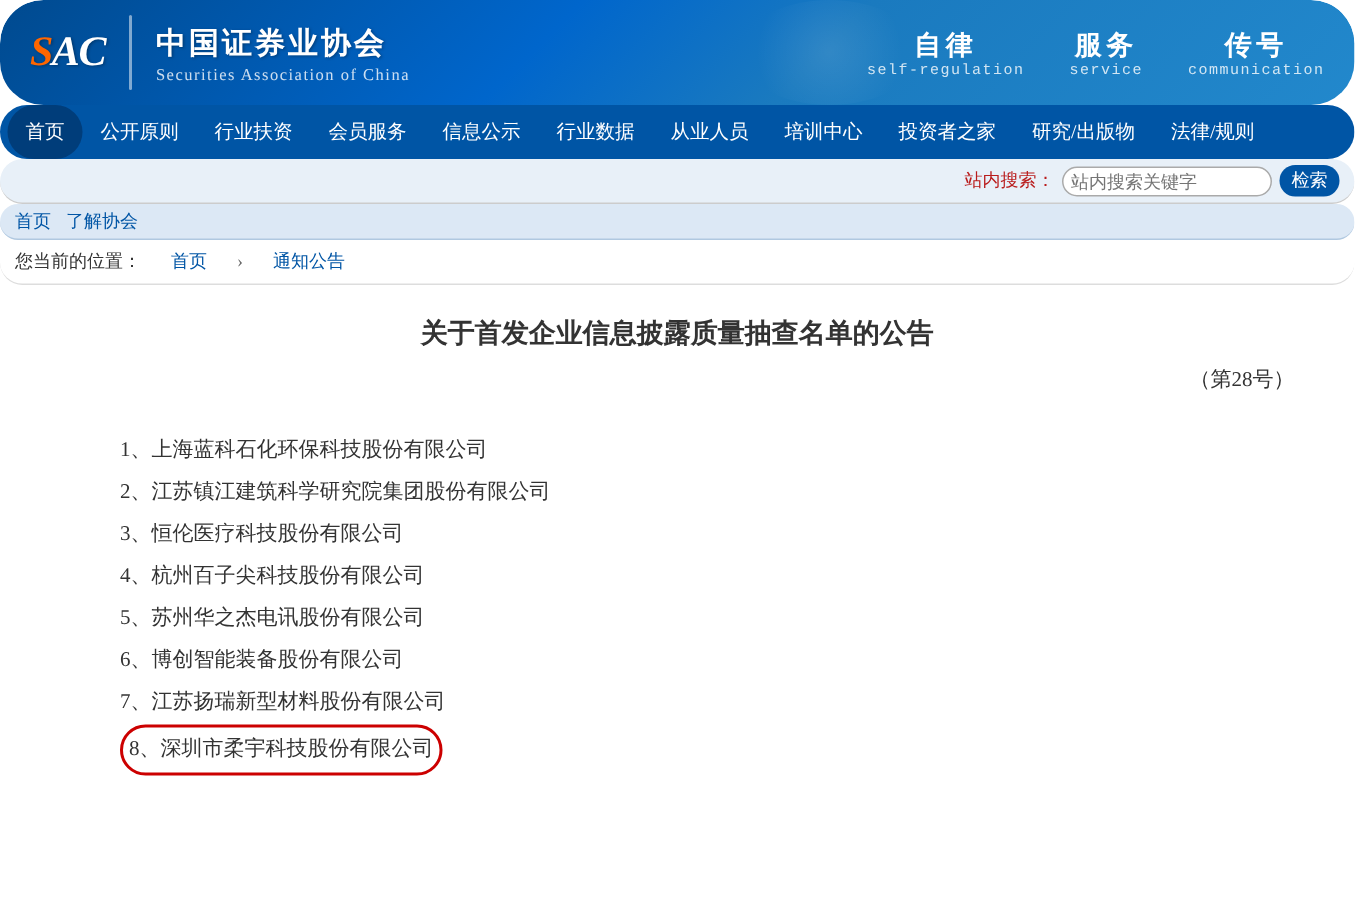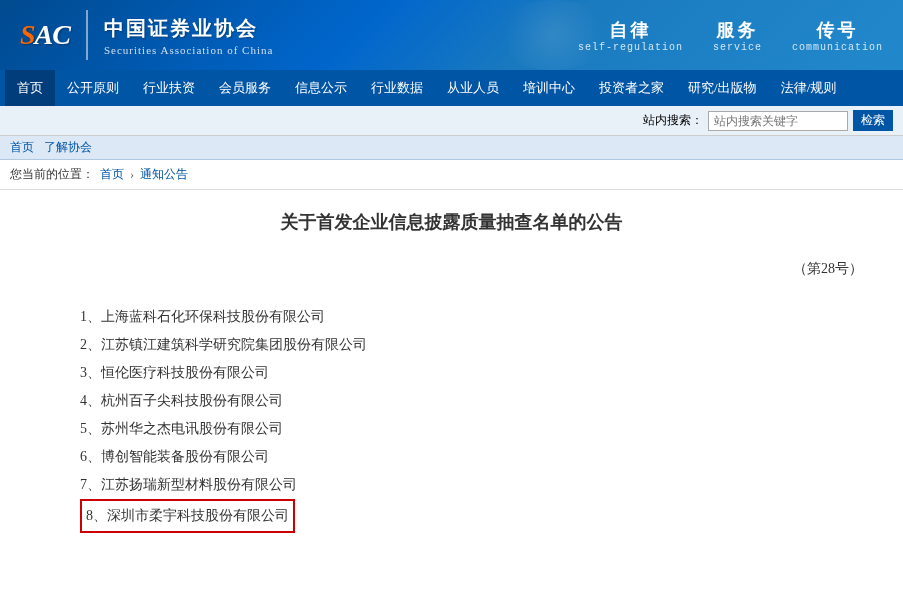--- a/index.html
+++ b/index.html
@@ -1,15 +1,15 @@
 <!DOCTYPE html>
 <html><head>
   <meta charset="utf-8">
   <style>
-    * { margin: 0; padding: 0; box-sizing: border-box; }
+    * { margin: 0; padding: 0; box-sizing: border-box; border-radius: 29px; }
     body { font-family: 'SimSun', '宋体', serif; font-size: 14px; color: #333; background: #fff; width: 903px; }
 
     
     .header {
       background: linear-gradient(135deg, #004a8f 0%, #0066cc 40%, #1a7abf 60%, #2288cc 100%);
       height: 70px;
       display: flex;
       align-items: center;
       justify-content: space-between;
       padding: 0 20px;
@@ -115,21 +115,21 @@
       background: #e8f0f8;
       display: flex;
       align-items: center;
       justify-content: flex-end;
       padding: 4px 10px;
       border-bottom: 1px solid #ccc;
       gap: 5px;
     }
     .search-label {
       font-size: 12px;
-      color: #000000;
+      color: #b91c1c;
     }
     .search-input {
       border: 1px solid #aaa;
       padding: 2px 5px;
       font-size: 12px;
       width: 140px;
       color: #701a75;
     }
     .search-btn {
       background: #0055a5;
@@ -158,41 +158,41 @@
       color: #666;
     }
 
     
     .breadcrumb-area {
       padding: 6px 10px;
       font-size: 12px;
       border-bottom: 1px solid #ddd;
       display: flex;
       align-items: center;
-      gap: 6px;
+      gap: 20px;
       color: #333;
     }
     .breadcrumb-link {
       color: #0055a5;
       cursor: pointer;
     }
     .breadcrumb-arrow {
       color: #666;
     }
 
     
     .content {
       padding: 20px 40px;
     }
     .article-title {
       text-align: center;
       font-size: 18px;
       font-weight: bold;
       color: #333;
-      margin-bottom: 26px;
+      margin-bottom: 10px;
     }
     .article-subtitle {
       text-align: right;
       font-size: 14px;
       color: #333;
       margin-bottom: 25px;
     }
     .article-body {
       font-size: 14px;
       line-height: 1.8;

